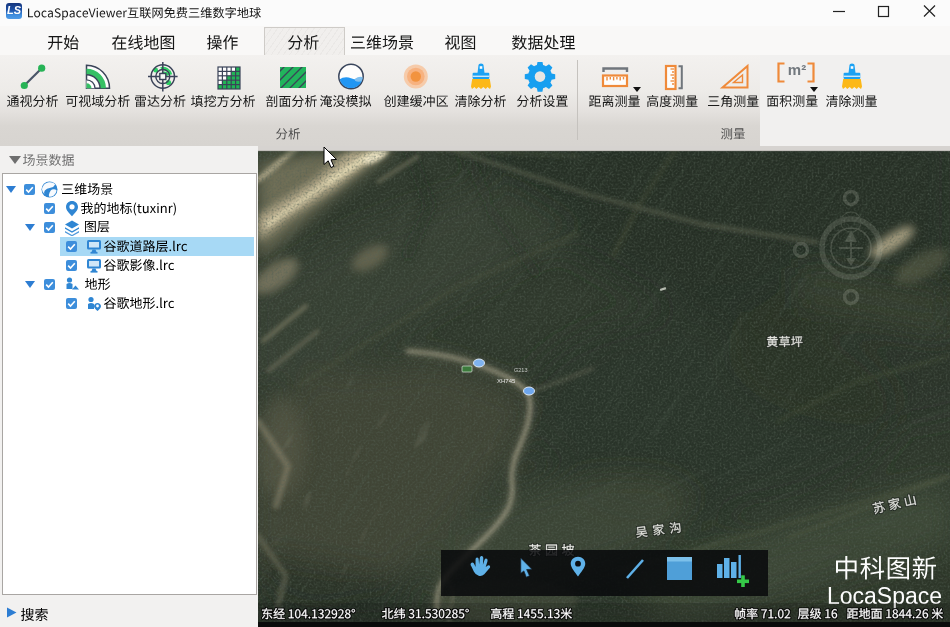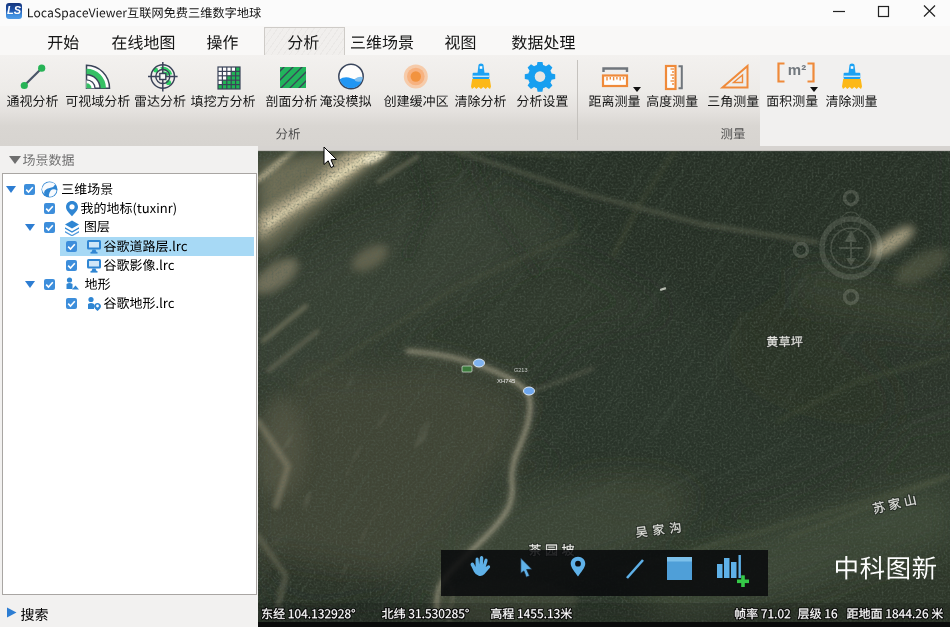--- a/index.html
+++ b/index.html
@@ -517,20 +517,21 @@
           <rect x="15" y="9" width="5.5" height="16"></rect>
         </g>
     <rect x="22.5" y="2" width="2.4" height="23" fill="#5fb1e8"></rect>
     <g fill="#35c948">
           <rect x="21" y="26.5" width="12" height="3.6"></rect>
           <rect x="25.2" y="22.3" width="3.6" height="12"></rect>
         </g>
   </svg>
 </div>
 
+<div class="abs" id="wm2">LocaSpace</div>
 
 <div class="abs" id="sbstrip"></div>
 <div class="abs" id="statusbar">
   
   
   
   
   
   
 </div>

